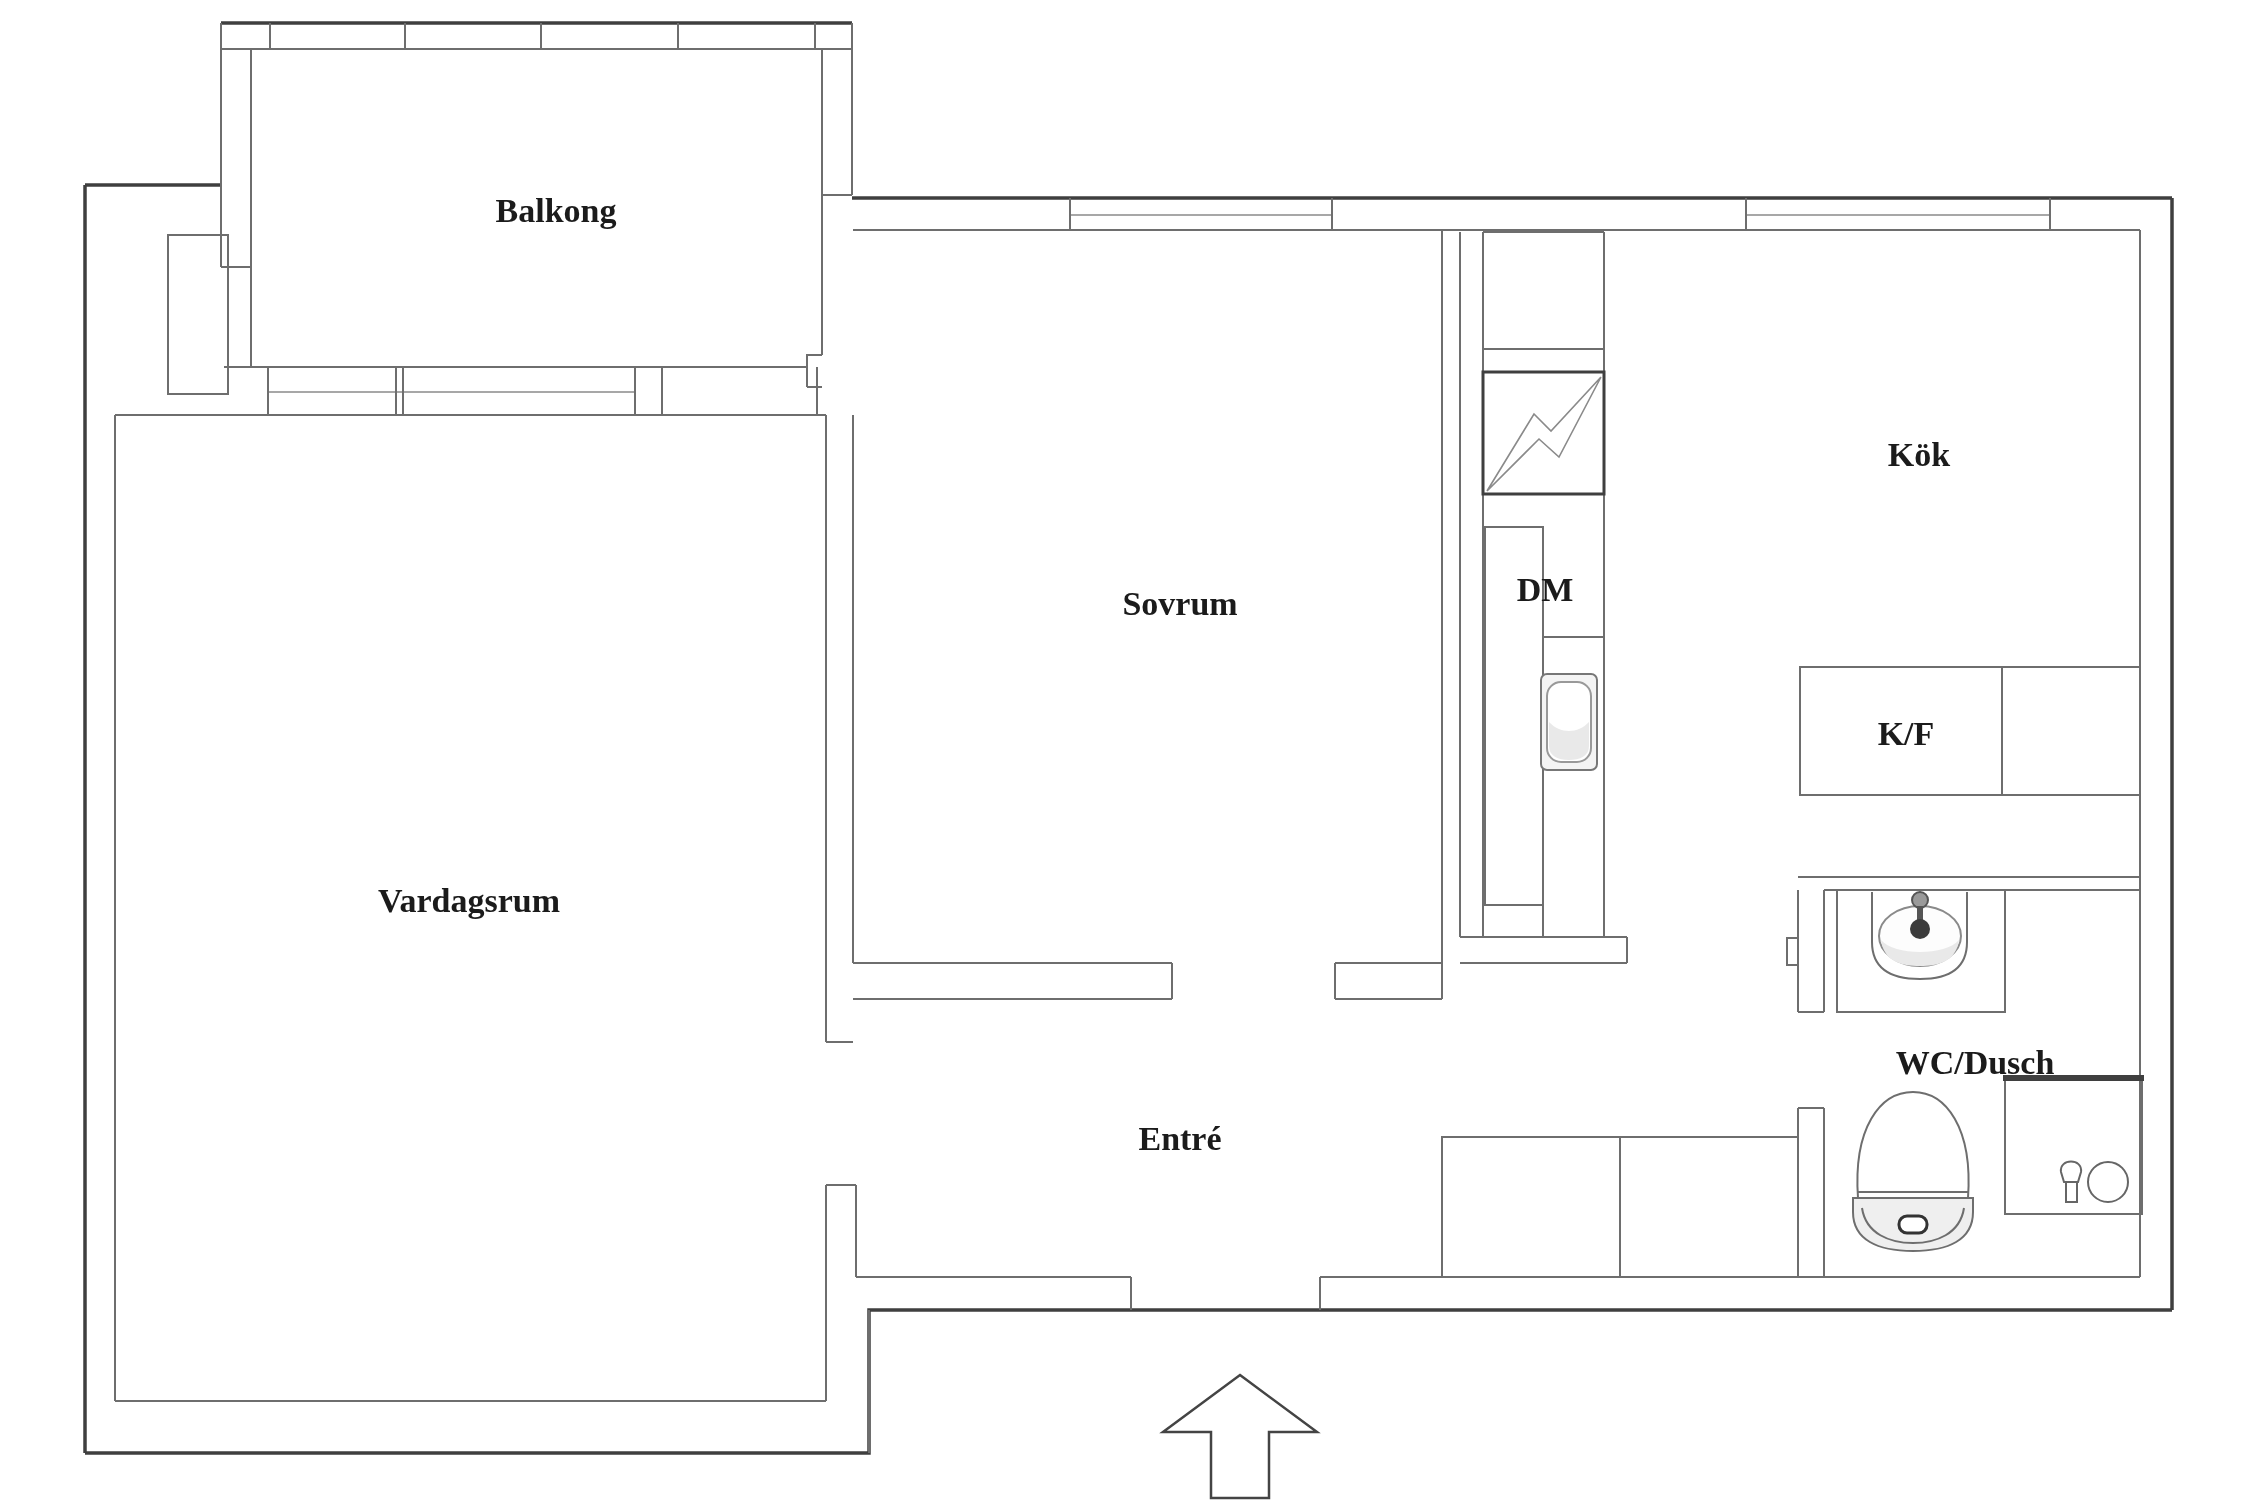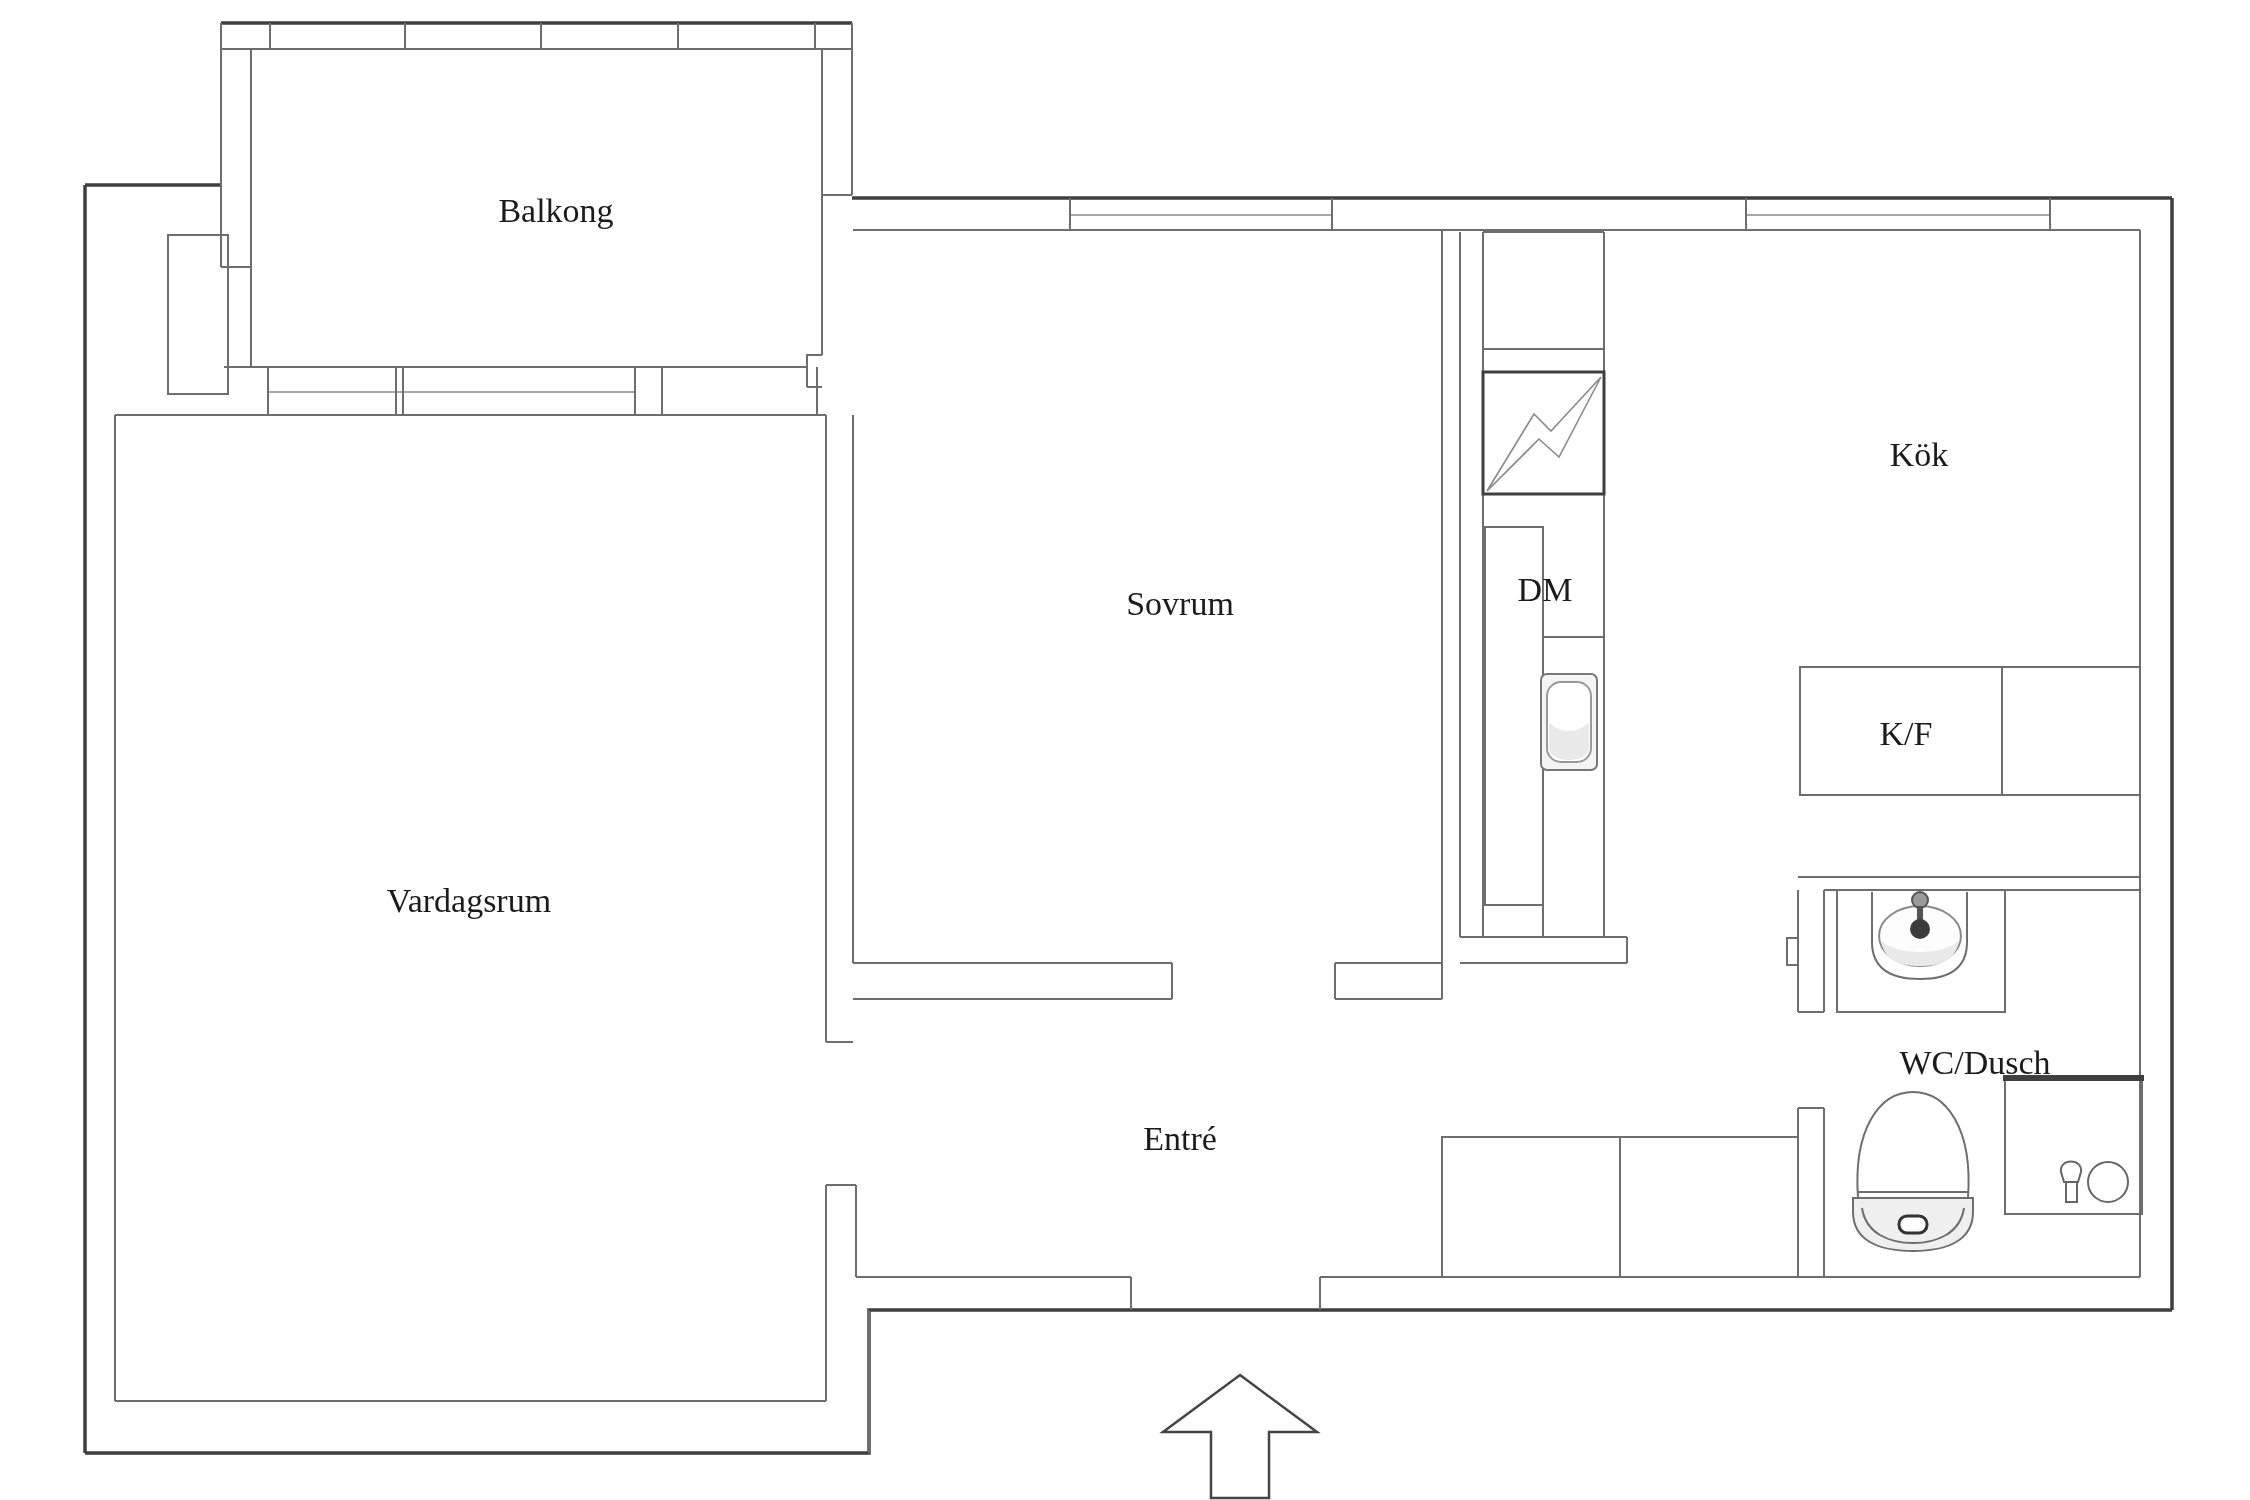--- a/index.html
+++ b/index.html
@@ -1,18 +1,19 @@
 <!DOCTYPE html>
 <html><head>
 <meta charset="utf-8">
 <style>
   html,body{margin:0;padding:0;background:#ffffff;}
   .plan-wrap{
     width:2250px;height:1500px;position:relative;background:#ffffff;
     font-family:"Liberation Serif","DejaVu Serif",serif;
+    font-weight:bold;
   }
   svg{display:block;}
   text.room-label{
     font-family:"Liberation Serif","DejaVu Serif",serif;
     font-size:34px;fill:#1b1b1b;text-anchor:middle;
   }
   .thin{stroke:#6e6e6e;stroke-width:2;fill:none;}
   .thin-lt{stroke:#8a8a8a;stroke-width:1.6;fill:none;}
   .dark{stroke:#3f3f3f;stroke-width:3.5;fill:none;}
   .fixture{stroke:#6e6e6e;stroke-width:2;fill:#ffffff;}

